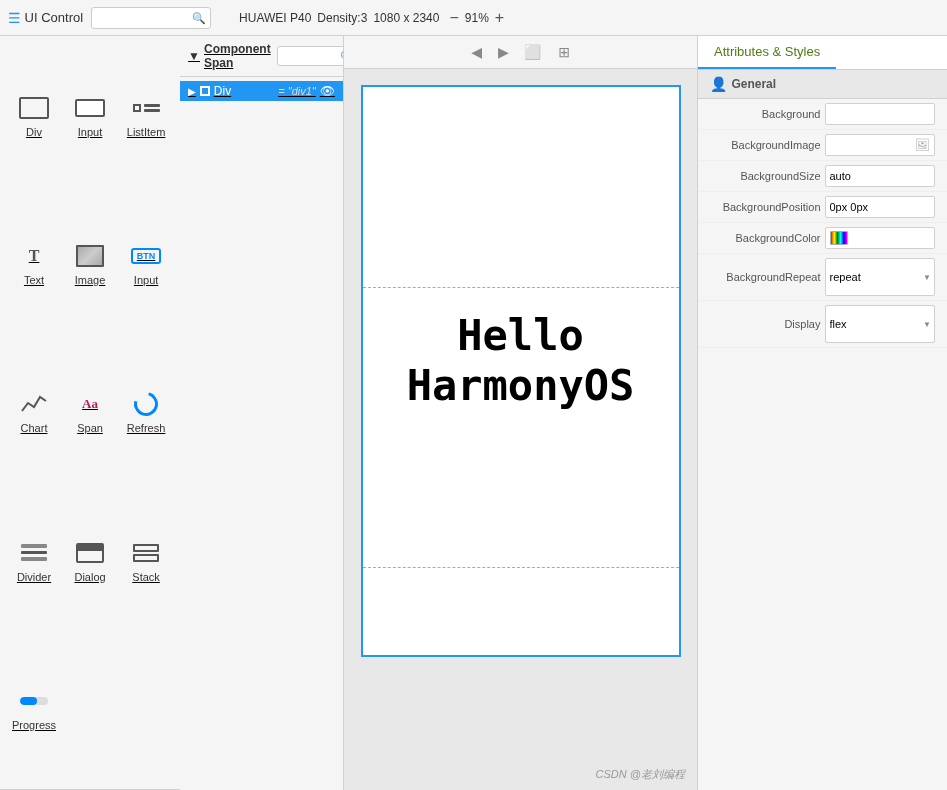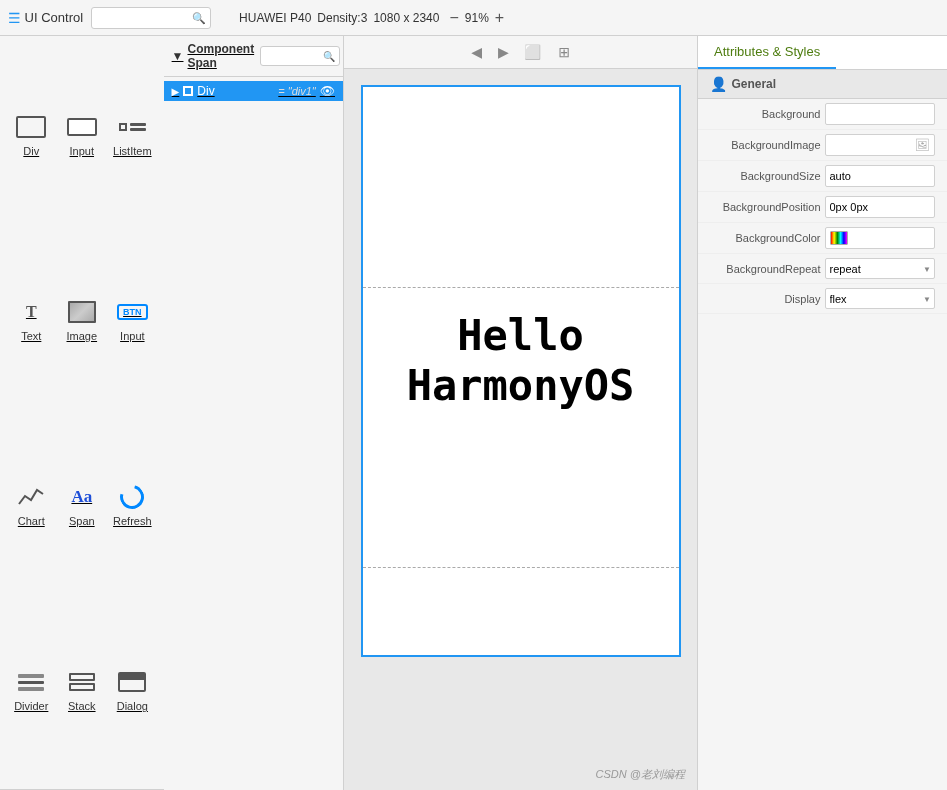--- a/index.html
+++ b/index.html
@@ -47,21 +47,21 @@
     .icon-list { display: flex; flex-direction: column; gap: 2px; }
     .icon-list span { display: block; height: 4px; background: #555; border-radius: 1px; width: 24px; }
     .icon-listitem { display: flex; gap: 3px; align-items: center; }
     .icon-listitem-sq { width: 8px; height: 8px; border: 2px solid #555; }
     .icon-listitem-lines { display: flex; flex-direction: column; gap: 2px; }
     .icon-listitem-lines span { display: block; height: 3px; background: #555; border-radius: 1px; width: 16px; }
     .icon-text { font-size: 16px; font-weight: bold; color: #555; font-family: serif; }
     .icon-image { border: 2px solid #555; width: 28px; height: 22px; border-radius: 1px; display: flex; align-items: center; justify-content: center; overflow: hidden; }
     .icon-image::after { content: ''; display: block; width: 100%; height: 100%; background: linear-gradient(135deg, #aaa 0%, #ccc 50%, #aaa 100%); }
     .icon-btn { border: 2px solid #0088ff; border-radius: 3px; padding: 1px 4px; font-size: 9px; font-weight: bold; color: #0088ff; }
-    .icon-span { font-size: 17px; font-weight: bold; color: #1d4ed8; font-family: 'Georgia', serif; }
+    .icon-span { font-size: 13px; font-weight: bold; color: #be185d; font-family: 'Georgia', serif; }
     .icon-refresh { border: 3px solid #0088ff; border-radius: 50%; width: 24px; height: 24px; border-top-color: transparent; transform: rotate(-30deg); }
     .icon-divider { display: flex; flex-direction: column; gap: 3px; align-items: center; }
     .icon-divider span { display: block; height: 3px; background: #555; border-radius: 1px; width: 26px; }
     .icon-divider .thick { height: 4px; background: #888; }
     .icon-dialog { border: 2px solid #555; width: 28px; height: 20px; border-radius: 2px; display: flex; flex-direction: column; }
     .icon-dialog .dialog-title { background: #555; height: 6px; }
     .icon-stack { display: flex; flex-direction: column; gap: 2px; }
     .icon-stack-layer { border: 2px solid #555; width: 26px; height: 8px; border-radius: 1px; }
     .icon-progress { width: 28px; height: 8px; background: #ddd; border-radius: 4px; overflow: hidden; }
     .icon-progress::after { content: ''; display: block; width: 60%; height: 100%; background: #0088ff; border-radius: 4px; }
@@ -145,21 +145,21 @@
     }
     .prop-label { font-size: 11px; color: #555; text-align: right; }
     .prop-value-wrap { display: flex; align-items: center; }
     .prop-input {
       border: 1px solid #d0d0d0; background: #fff; border-radius: 2px;
       padding: 2px 4px; font-size: 11px; width: 100%; outline: none; height: 22px;
     }
     .prop-input-icon { border: 1px solid #d0d0d0; background: #fff; border-radius: 2px; width: 100%; height: 22px; display: flex; align-items: center; padding: 0 4px; cursor: pointer; }
     .color-swatch { width: 18px; height: 14px; background: linear-gradient(90deg, red, yellow, green, cyan, blue, magenta); border: 1px solid #aaa; border-radius: 1px; }
     .select-wrap { position: relative; width: 100%; }
-    .prop-select { border: 1px solid #d0d0d0; background: #fff; border-radius: 2px; padding: 2px 18px 2px 4px; font-size: 11px; width: 100%; outline: none; height: 21px; appearance: none; cursor: pointer; }
+    .prop-select { border: 1px solid #d0d0d0; background: #fff; border-radius: 2px; padding: 2px 18px 2px 4px; font-size: 11px; width: 100%; outline: none; height: 38px; appearance: none; cursor: pointer; }
     .select-arrow { position: absolute; right: 4px; top: 50%; transform: translateY(-50%); font-size: 8px; color: #888; pointer-events: none; }
 
     .watermark { position: absolute; bottom: 8px; right: 12px; font-size: 11px; color: #999; font-style: italic; }
   </style>
 </head>
 <body>
 
 <div class="top-bar">
   <span class="top-bar-title">
     <span class="ui-icon">☰</span>
@@ -265,37 +265,43 @@
             <span class="thick"></span>
             <span></span>
             <span class="thick"></span>
           </div>
         </div>
         <span class="component-label">Divider</span>
       </div>
 
       <div class="component-item">
         <div class="component-icon">
+          <div class="icon-dialog">
+            <div class="dialog-title"></div>
+          </div>
+        </div>
+        <span class="component-label">Dialog</span>
+      </div>
+
+      <div class="component-item">
+        <div class="component-icon">
           <div class="icon-stack">
             <div class="icon-stack-layer"></div>
             <div class="icon-stack-layer"></div>
           </div>
         </div>
         <span class="component-label">Stack</span>
       </div>
 
       <div class="component-item">
         <div class="component-icon">
-          <div class="icon-dialog">
-            <div class="dialog-title"></div>
-          </div>
-        </div>
-        <span class="component-label">Dialog</span>
-      </div>
-
+          <div class="icon-progress"></div>
+        </div>
+        <span class="component-label">Progress</span>
+      </div>
 
     </div>
 
     <div class="comp-tree">
       <div class="comp-tree-header">
         <div class="comp-tree-title">
           <span>▼</span>
           <span>Component Span</span>
         </div>
         <div class="tree-search-wrap">

